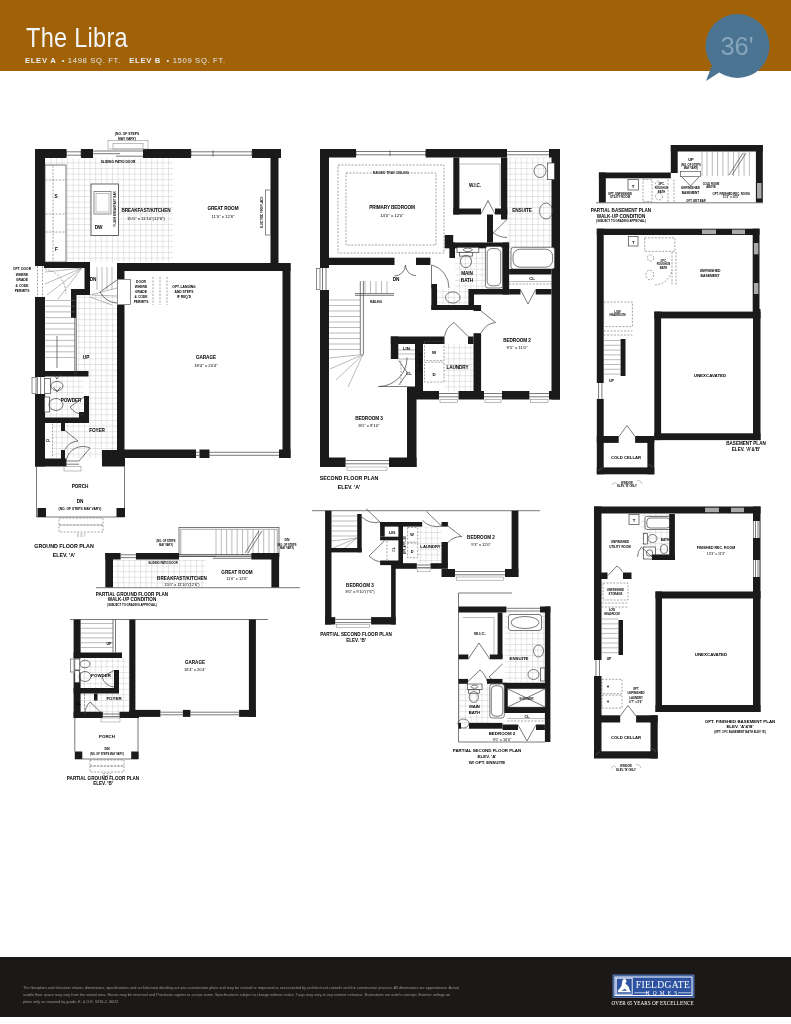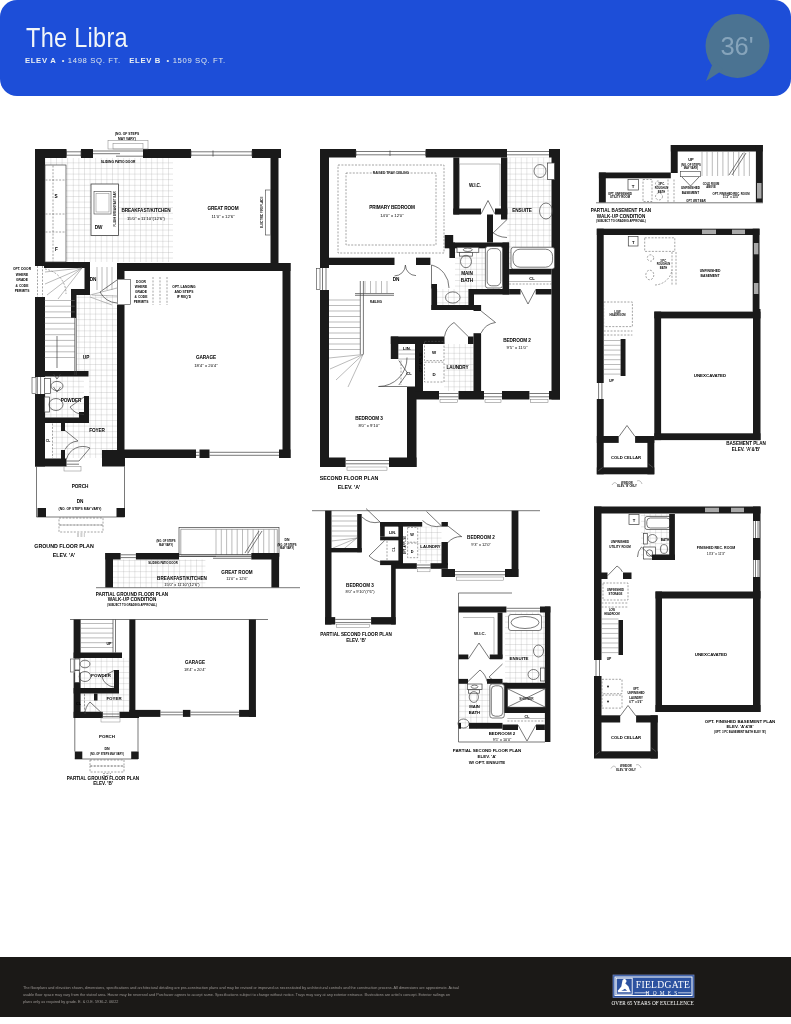--- a/index.html
+++ b/index.html
@@ -1,17 +1,17 @@
 <!DOCTYPE html>
 <html><head>
 <meta charset="utf-8">
 <style>
   html,body{margin:0;padding:0;}
   body{width:791px;height:1024px;background:#fff;font-family:"Liberation Sans",sans-serif;position:relative;overflow:hidden;}
-  .hdr{position:absolute;left:0;top:0;width:791px;height:96px;background:#1d4ed8;border-radius:17px;}
+  .hdr{position:absolute;left:0;top:0;width:791px;height:71px;background:#a16207;}
   .hdr h1{margin:0;position:absolute;left:26px;top:23px;font-size:23.5px;font-weight:normal;color:#f2f6f8;letter-spacing:.3px;transform:scaleY(1.15);transform-origin:left top;}
   .hdr .sub{position:absolute;left:25px;top:56px;font-size:7.7px;color:#e9eef2;letter-spacing:.65px;font-weight:bold;}
   .hdr .sub .thin{font-weight:normal;color:#dfe7ed;}
   .ftr{position:absolute;left:0;top:957px;width:791px;height:60px;background:#1b1917;}
   .disc{position:absolute;left:23px;top:28px;width:437px;font-size:3.8px;line-height:1.85;color:#9a9693;}
   .badge{position:absolute;}
 </style>
 </head>
 <body>
 

